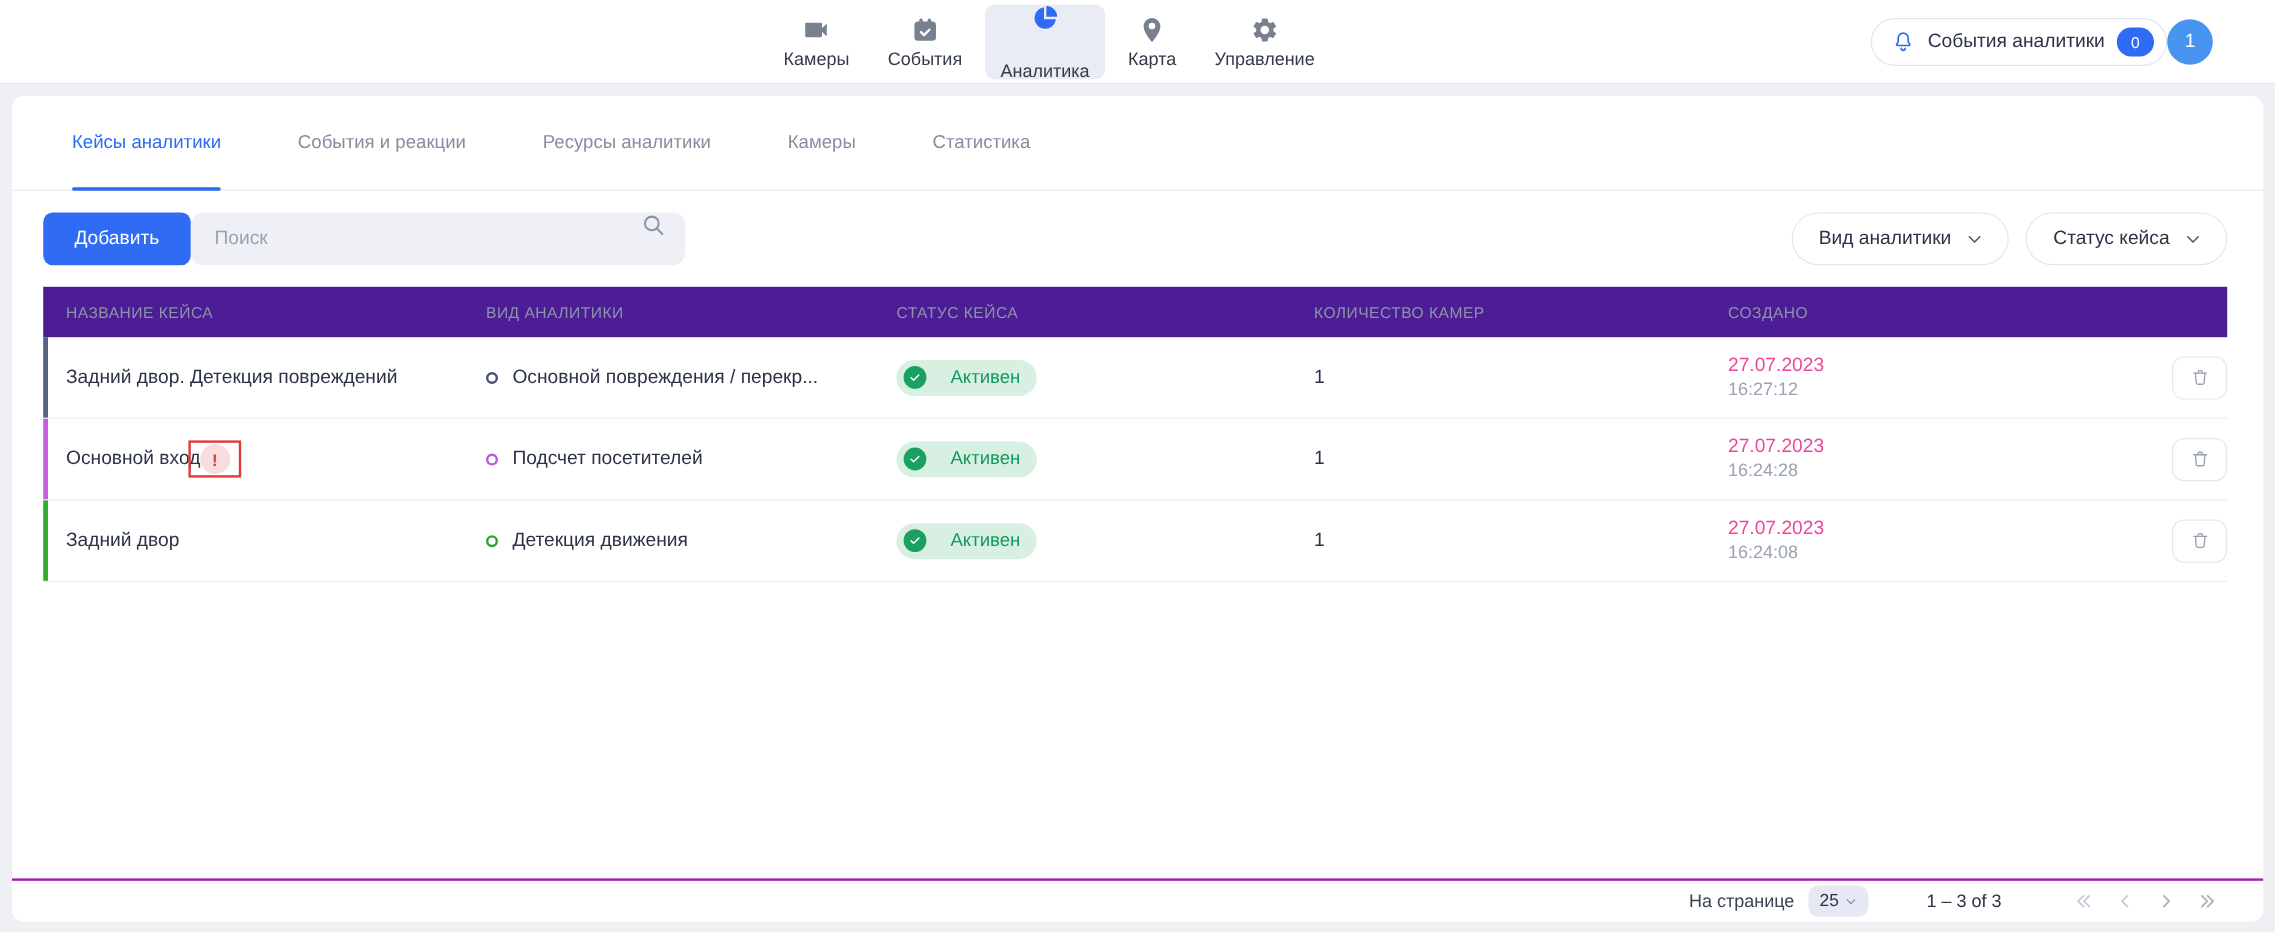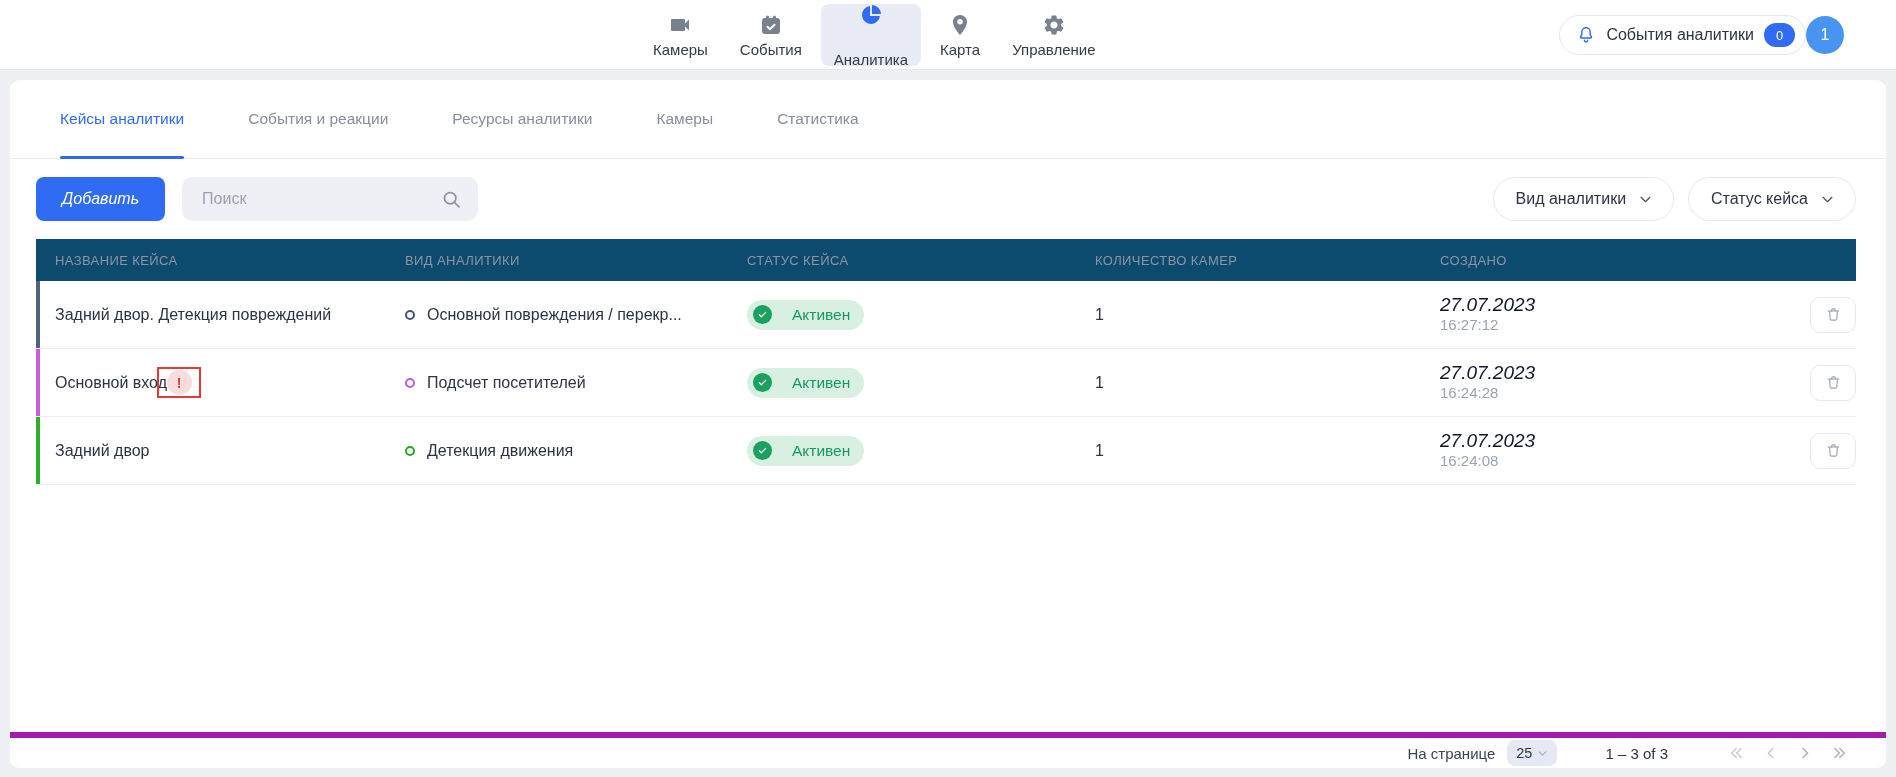--- a/index.html
+++ b/index.html
@@ -56,44 +56,44 @@
   .tab.active { color:#2e6bf0; }
   .tab.active::after {
     content:""; position:absolute; left:0; right:0; bottom:-1px; height:3px;
     background:#2e6bf0; border-radius:2px;
   }
 
   
   .toolbar { display:flex; align-items:center; padding:18px 30px 0 26px; }
   .btn-add {
     height:44px; padding:0 26px; border:none; border-radius:8px; background:#2f6bf3;
-    color:#fff; font-size:16px; font-family:inherit; cursor:pointer;font-style:italic;
+    color:#fff; font-size:16px; font-family:inherit; cursor:pointer;
   }
   .search-box {
-    margin-left:17px; width:296px; height:44px; background:#eef0f6; border-radius:10px;
-    display:flex; align-items:center; padding:0 16px 0 20px;
+    margin-left:0; width:412px; height:44px; background:#eef0f6; border-radius:10px;
+    display:flex; padding:0 16px 0 20px;
   }
   .search-box input {
     flex:1; border:none; background:transparent; outline:none; font-size:16px;
     font-family:inherit; color:#2c3345;
   }
   .search-box input::placeholder { color:#99a2b4; }
   .search-box .mag svg { width:21px; height:21px; stroke:#8d95a8; fill:none; stroke-width:2; stroke-linecap:round; }
   .toolbar .spacer { flex:1; }
   .pill-filter {
     height:44px; border:1px solid #e3e6ee; border-radius:22px; background:#fff;
     display:flex; align-items:center; gap:12px; padding:0 20px 0 22px;
     font-size:16px; color:#2c3345; cursor:pointer; margin-left:14px;
   }
   .chev svg { width:15px; height:15px; stroke:#4a5264; fill:none; stroke-width:2; stroke-linecap:round; stroke-linejoin:round; }
 
   
   .table { margin:18px 30px 0 26px; }
   .thead {
-    display:flex; height:42px; background:#0c4a6e; align-items:center;
+    display:flex; height:42px; background:#4c1d95; align-items:center;
     font-size:13px; color:#8d94a8; letter-spacing:.4px;
   }
   .tr { display:flex; height:68px; align-items:center; border-bottom:1px solid #eceef3; position:relative; }
   .tr .accent { position:absolute; left:0; top:0; bottom:0; width:4px; }
   .c-name    { width:369px; padding-left:19px; display:flex; align-items:center; }
   .c-type    { width:342px; display:flex; align-items:center; gap:12px; }
   .c-status  { width:348px; }
   .c-count   { width:345px; }
   .c-created { flex:1; }
   .c-actions { width:50px; display:flex; justify-content:flex-end; }
@@ -104,21 +104,21 @@
   .badge-active {
     display:inline-flex; align-items:center; gap:20px; height:30px; border-radius:15px;
     background:#d8f0e2; padding:0 14px 0 6px; font-size:15.5px; color:#149a60;
   }
   .badge-check {
     width:19px; height:19px; border-radius:50%; background:#1ba15f;
     display:flex; align-items:center; justify-content:center;
   }
   .badge-check svg { width:11px; height:11px; stroke:#fff; fill:none; stroke-width:2.6; stroke-linecap:round; stroke-linejoin:round; }
 
-  .created-date { font-size:19px; color:#0f172a; line-height:20px;font-style:italic; }
+  .created-date { font-size:16px; color:#ec4899; line-height:20px; }
   .created-time { font-size:15px; color:#9aa2b2; line-height:20px; }
 
   .btn-trash {
     width:46px; height:36px; border:1px solid #e4e7ee; border-radius:10px; background:#fff;
     display:flex; align-items:center; justify-content:center; cursor:pointer;
   }
   .btn-trash svg { width:17px; height:17px; stroke:#99a1b2; fill:none; stroke-width:1.6; stroke-linecap:round; stroke-linejoin:round; }
 
   
   .alert-box {
@@ -126,21 +126,21 @@
     display:inline-flex; align-items:center; justify-content:center; flex:0 0 auto;
   }
   .alert-circle {
     width:25px; height:25px; border-radius:50%; background:#f7dddd; color:#d93a3a;
     font-size:14px; font-weight:bold; display:flex; align-items:center; justify-content:center;
   }
 
   
   .pagination {
     position:absolute; left:0; right:0; bottom:0; height:36px;
-    border-top:6px solid #a21caf; background:#fff;
+    border-top:2px solid #a21caf; background:#fff;
     display:flex; align-items:center; justify-content:flex-end; padding-right:36px;
   }
   .pp-label { font-size:15px; color:#3c4354; margin-right:12px; }
   .pp-pill {
     height:26px; border-radius:8px; background:#e6e9f4; display:flex; align-items:center;
     gap:5px; padding:0 9px; font-size:14.5px; color:#2c3345; cursor:pointer;
   }
   .pp-pill .chev svg { width:11px; height:11px; stroke:#7b8396; }
   .pg-range { font-size:15px; color:#2c3345; margin:0 58px 0 48px; }
   .pg-nav { display:flex; align-items:center; gap:12px; }

